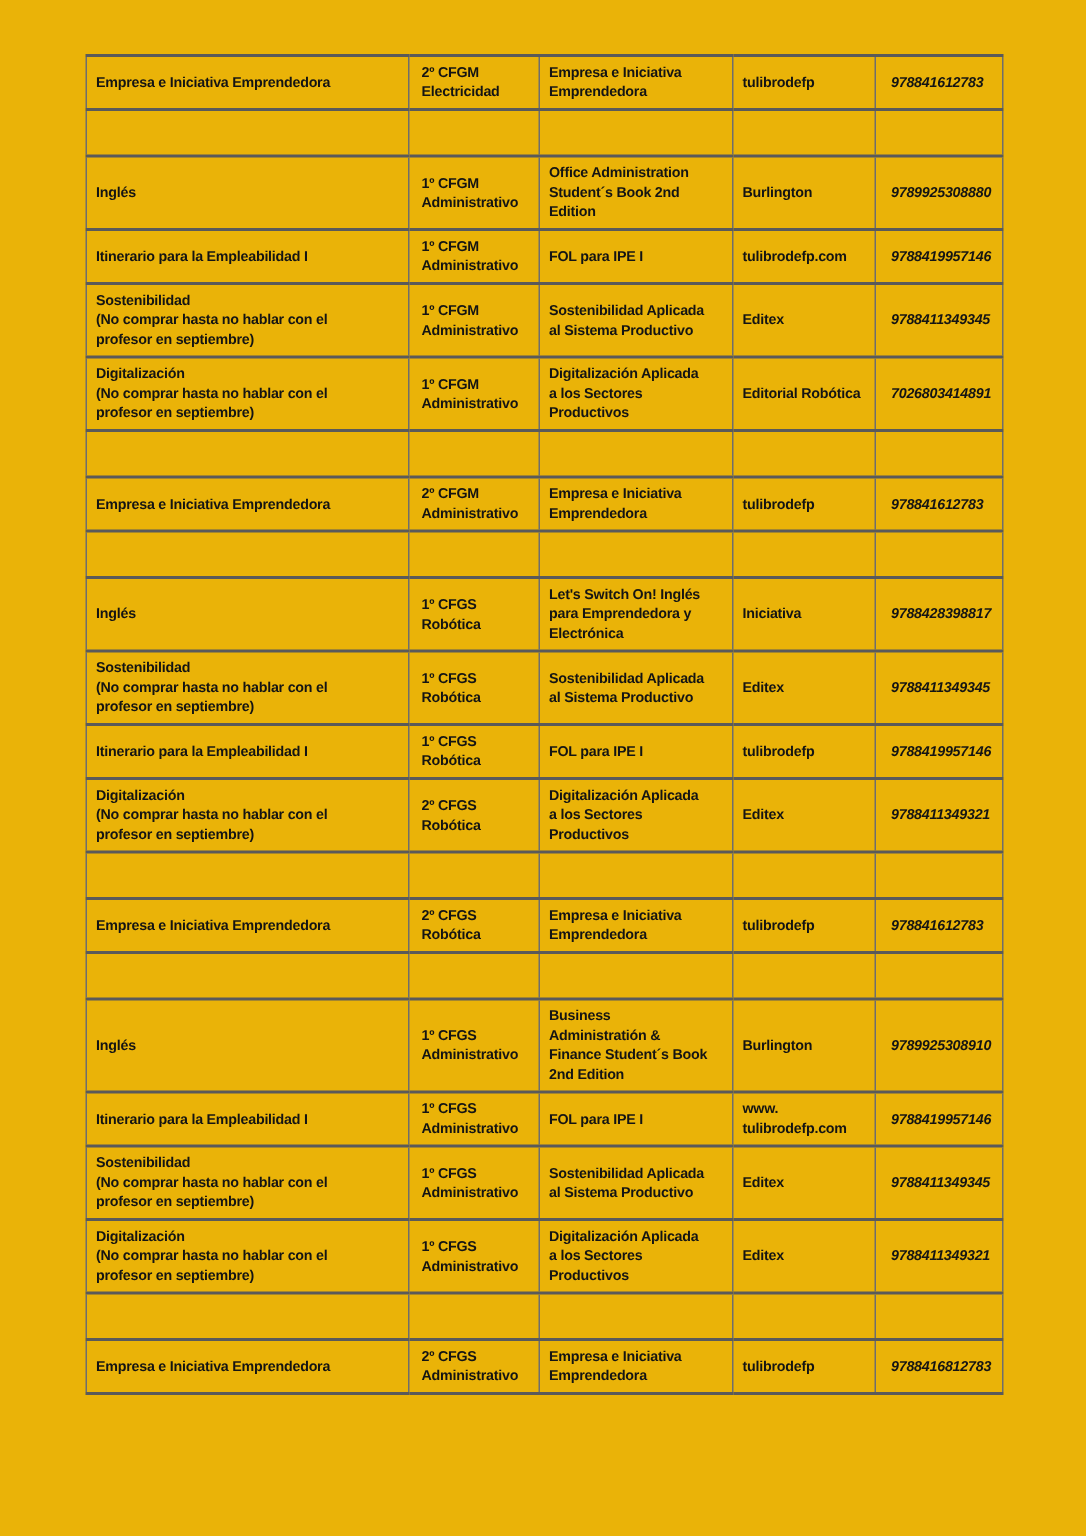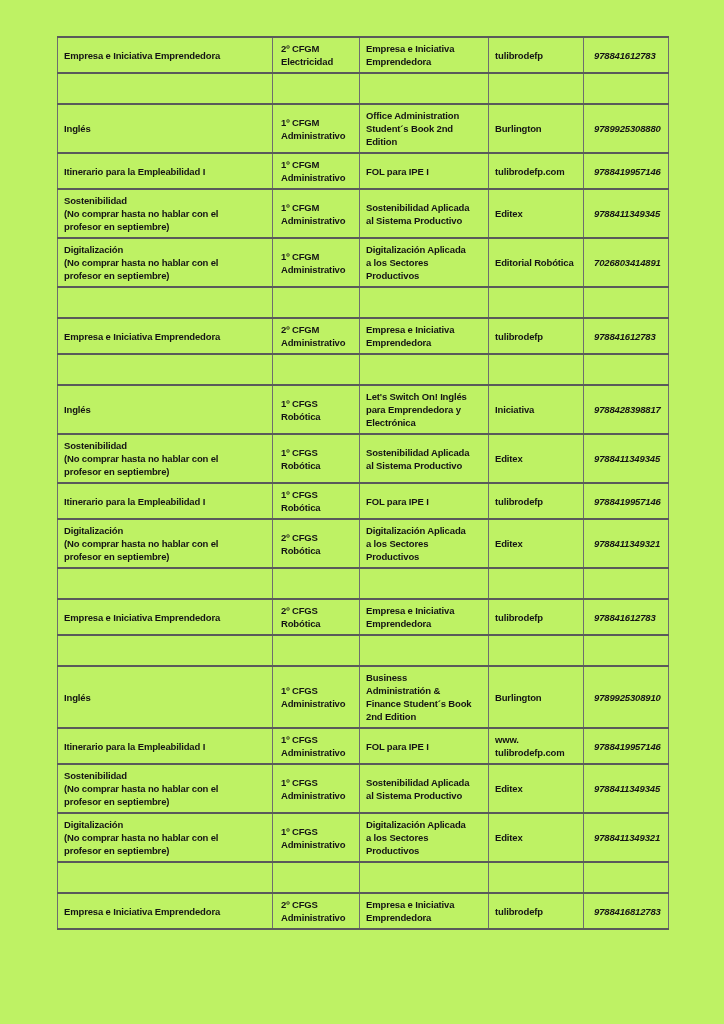--- a/index.html
+++ b/index.html
@@ -5,21 +5,21 @@
   html, body { margin: 0; padding: 0; }
   body {
     width: 724px; height: 1024px;
     background: #ffffff;
     font-family: "Liberation Sans", sans-serif;
     position: relative;
     overflow: hidden;
   }
   .page {
     position: absolute; inset: 0;
-    background: #bef264;
+    background: #eab308;
   }
   table.book-table {
     position: absolute;
     left: 57px; top: 36px;
     width: 611px;
     border-collapse: collapse;
     table-layout: fixed;
   }
   col.c-subject   { width: 215px; }
   col.c-course    { width: 87px;  }

